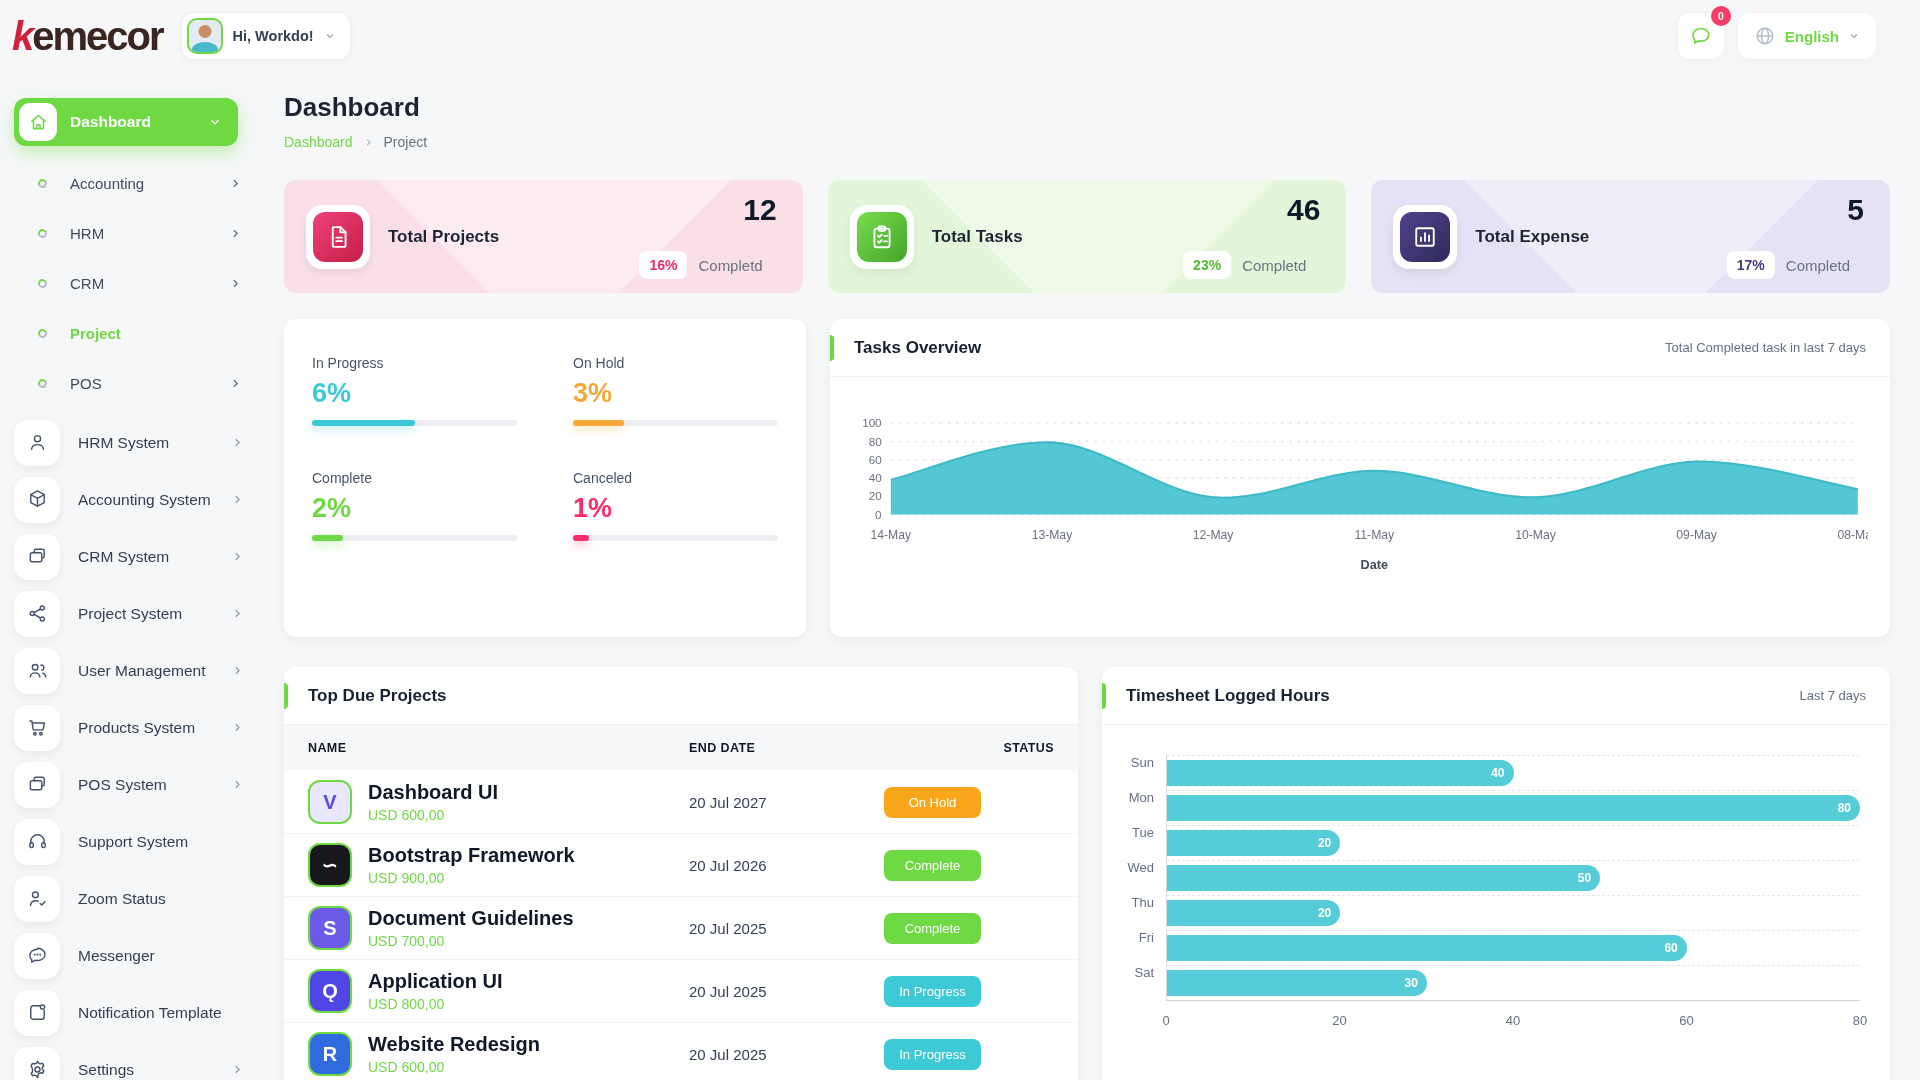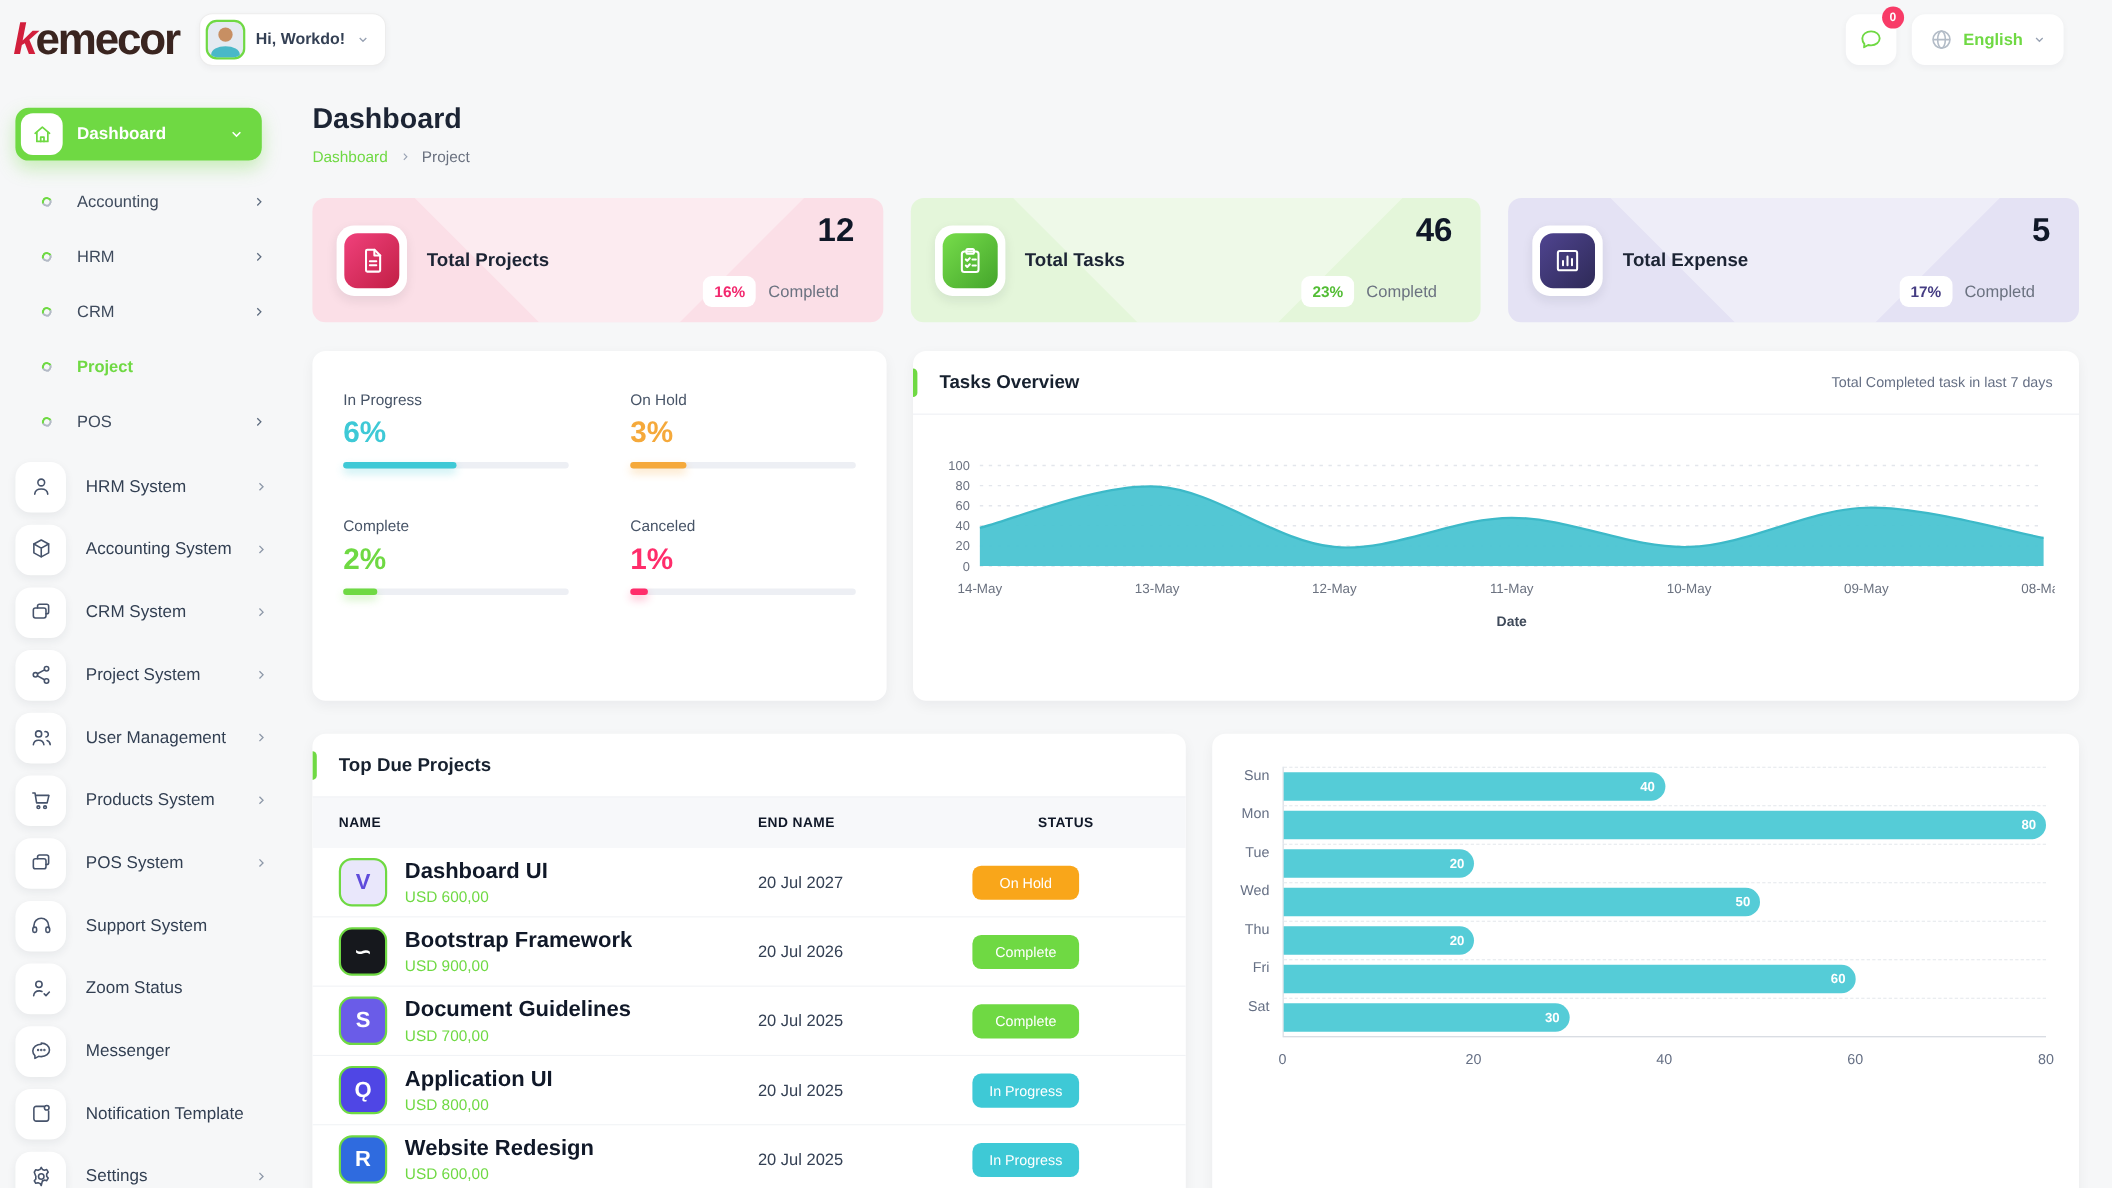--- a/index.html
+++ b/index.html
@@ -84,21 +84,21 @@
   .status-fill { height:6px; border-radius:6px; }
 
   .chart-wrap { margin-top:34px; padding:0 22px 0 12px; }
 
   .row3 { margin-top:30px; display:grid; grid-template-columns:794px 1fr; gap:24px; align-items:start; }
   #top-due, #timesheet { height:500px; overflow:hidden; }
   .table-head { display:flex; align-items:center; background:#f7f8fa; padding:0 24px; height:46px; font-size:12.5px; font-weight:700; color:#101828; letter-spacing:.4px; }
   .col-name { flex:1 1 auto; }
   .col-date { width:195px; flex:0 0 auto; }
   .col-status { width:170px; flex:0 0 auto; }
-  .table-head .col-status { text-align:center; }
+  .table-head .col-status { text-align:right; }
   .table-row { display:flex; align-items:center; height:63px; padding:0 24px; border-bottom:1px solid #f1f3f6; }
   .proj-cell { display:flex; align-items:center; }
   .proj-icon { width:44px; height:44px; border-radius:12px; border:2px solid #6fd943; display:flex; align-items:center; justify-content:center; font-size:20px; font-weight:700; margin-right:16px; flex:0 0 auto; }
   .proj-name { font-size:20px; font-weight:700; color:#101828; cursor:pointer; }
   .proj-price { font-size:14px; color:#6fd943; margin-top:3px; }
   .proj-date { font-size:15px; color:#344054; }
   .badge-status { display:inline-block; min-width:97px; text-align:center; border-radius:8px; padding:8px 14px; font-size:13px; color:#fff; }
   .badge-onhold { background:#f9a61a; }
   .badge-complete { background:#6fd943; }
   .badge-inprogress { background:#3ec9d6; }
@@ -485,21 +485,21 @@
     </div>
   </div>
 
   <div class="row3">
     <div class="panel" id="top-due">
       <div class="panel-header">
         <span class="panel-title">Top Due Projects</span>
       </div>
       <div class="table-head">
         <span class="col-name">NAME</span>
-        <span class="col-date">END NAME</span>
+        <span class="col-date">END DATE</span>
         <span class="col-status">STATUS</span>
       </div>
       <div id="table-body">
           <div class="table-row">
     <div class="col-name proj-cell">
       <span class="proj-icon" style="background: rgb(233, 231, 251); color: rgb(95, 75, 219);">V</span>
       <span>
         <span class="proj-name" style="display:block">Dashboard UI</span>
         <span class="proj-price" style="display:block">USD 600,00</span>
       </span>
@@ -558,20 +558,24 @@
     </div>
     <div class="col-date proj-date">20 Jul 2025</div>
     <div class="col-status">
       <span class="badge-status badge-inprogress">In Progress</span>
     </div>
   </div>
         </div>
     </div>
 
     <div class="panel" id="timesheet">
+      <div class="panel-header">
+        <span class="panel-title">Timesheet Logged Hours</span>
+        <span class="panel-note">Last 7 days</span>
+      </div>
       <div class="bars-wrap" id="bars-wrap">
           <div class="bar-row">
     <span class="bar-label">Sun</span>
     <span class="bar-track">
       <span class="bar" style="width: 50%; background: rgb(85, 204, 215);">40</span>
     </span>
   </div>
           <div class="bar-row">
     <span class="bar-label">Mon</span>
     <span class="bar-track">

